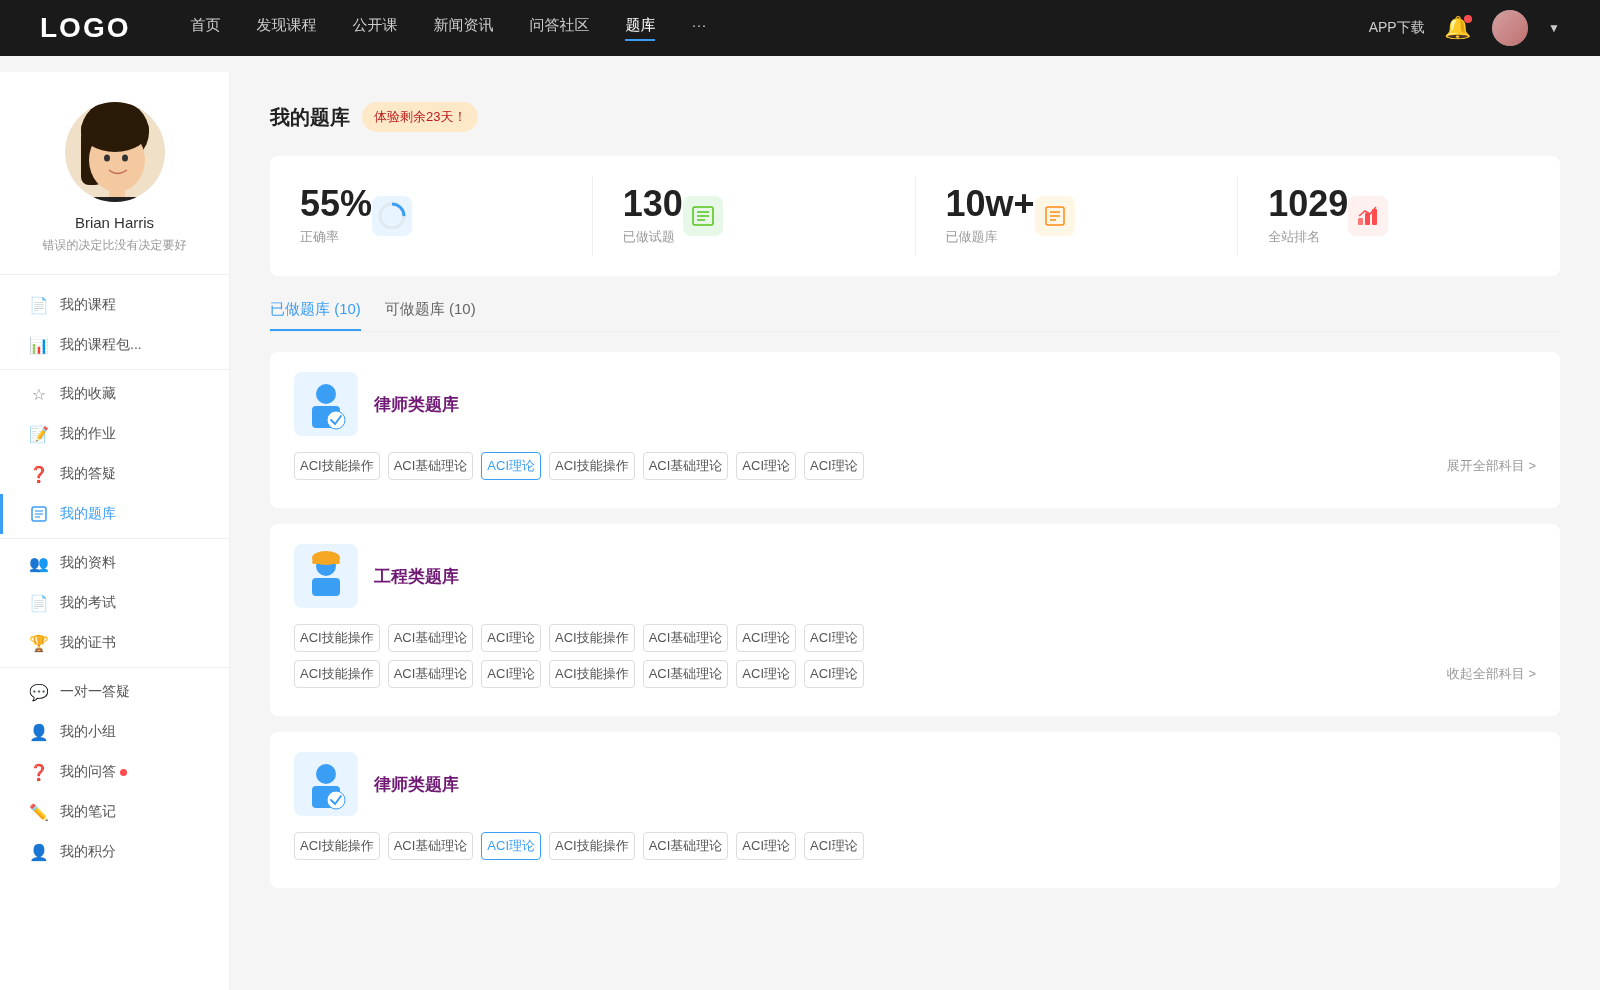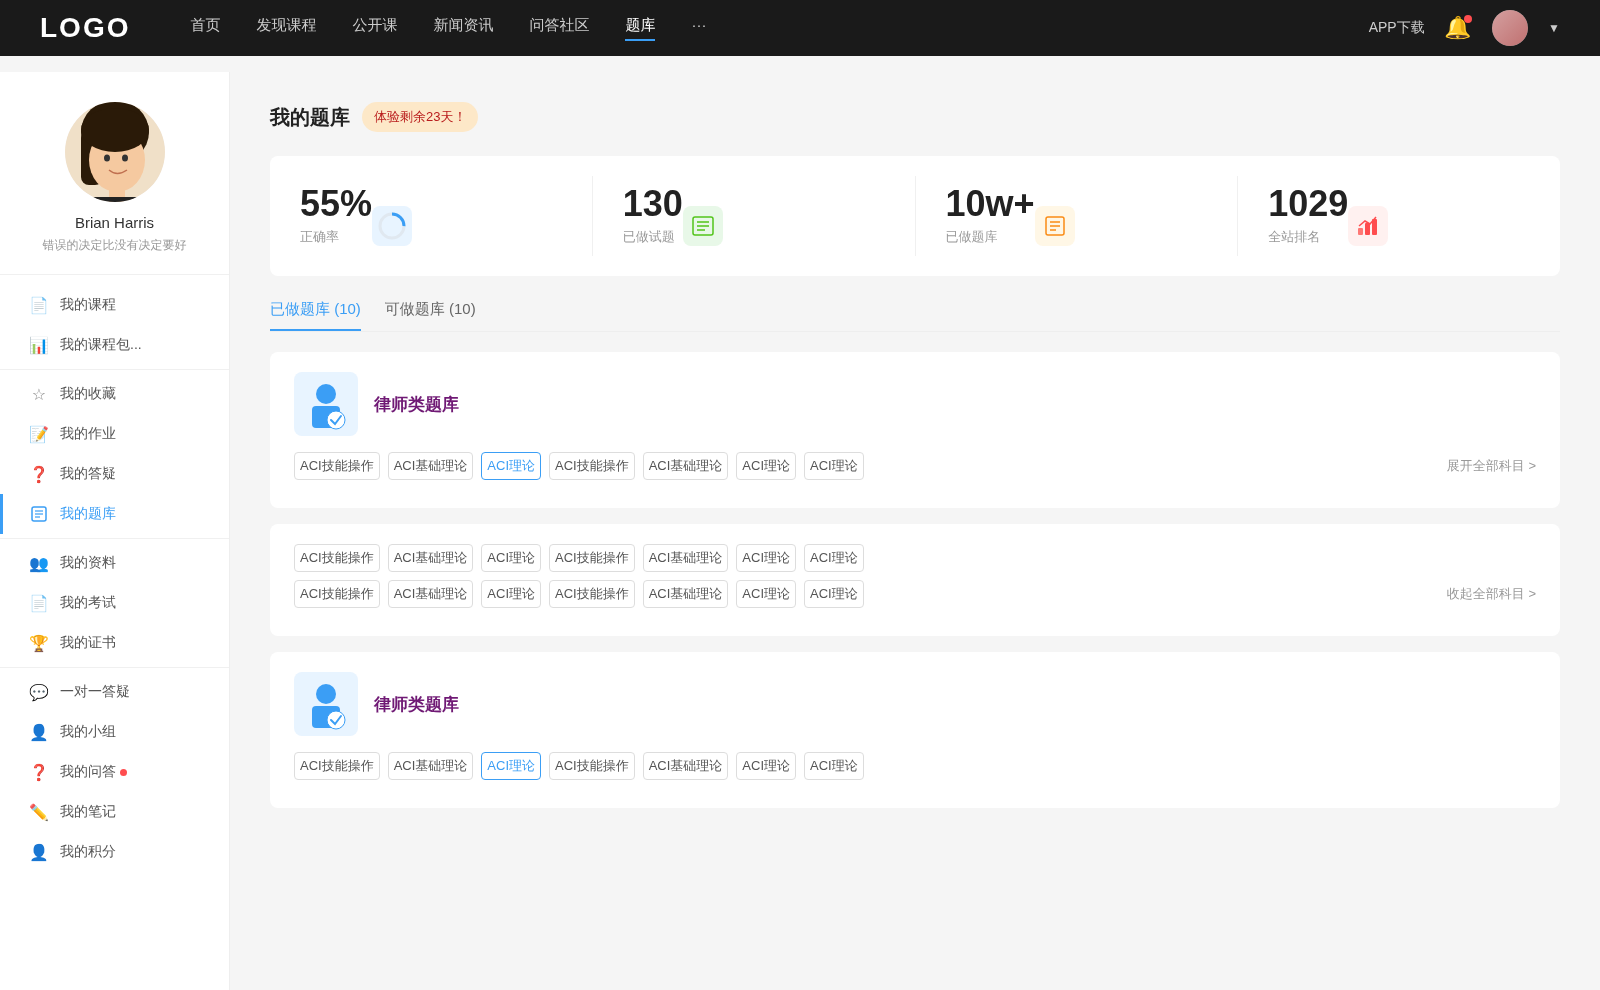--- a/index.html
+++ b/index.html
@@ -204,21 +204,21 @@
       display: flex;
       background: #fff;
       border-radius: 8px;
       margin-bottom: 24px;
       padding: 20px 0;
       gap: 0;
     }
     .stat-item {
       flex: 1;
       display: flex;
-      align-items: flex-end;
+      align-items: center;
       padding: 10px 30px;
       border-right: 1px solid #f0f0f0;
     }
     .stat-item:last-child { border-right: none; }
     .stat-value {
       font-size: 36px;
       font-weight: 700;
       color: #222;
       line-height: 1;
     }
@@ -532,20 +532,33 @@
         <span class="bank-tag active-tag">ACI理论</span>
         <span class="bank-tag">ACI技能操作</span>
         <span class="bank-tag">ACI基础理论</span>
         <span class="bank-tag">ACI理论</span>
         <span class="bank-tag">ACI理论</span>
         <span class="bank-expand">展开全部科目 &gt;</span>
       </div>
     </div>
 
     <div class="bank-card">
+      <div class="bank-card-header">
+        <div class="bank-icon">
+          <svg width="56" height="56" viewBox="0 0 56 56">
+
+            <circle cx="28" cy="18" r="10" fill="#3b9ef5"></circle>
+            <rect x="14" y="30" width="28" height="18" rx="4" fill="#3b9ef5"></rect>
+
+            <ellipse cx="28" cy="10" rx="14" ry="7" fill="#f5a623"></ellipse>
+            <rect x="14" y="12" width="28" height="4" rx="2" fill="#f5a623"></rect>
+          </svg>
+        </div>
+        <span class="bank-card-title">工程类题库</span>
+      </div>
       <div class="bank-tags-row">
         <span class="bank-tag">ACI技能操作</span>
         <span class="bank-tag">ACI基础理论</span>
         <span class="bank-tag">ACI理论</span>
         <span class="bank-tag">ACI技能操作</span>
         <span class="bank-tag">ACI基础理论</span>
         <span class="bank-tag">ACI理论</span>
         <span class="bank-tag">ACI理论</span>
       </div>
       <div class="bank-tags-row">

